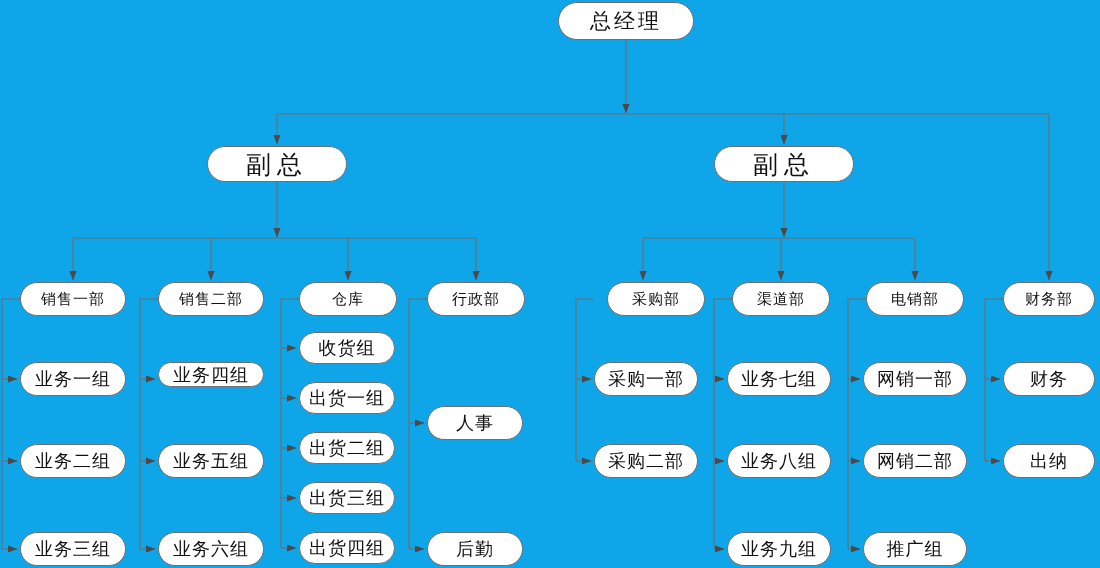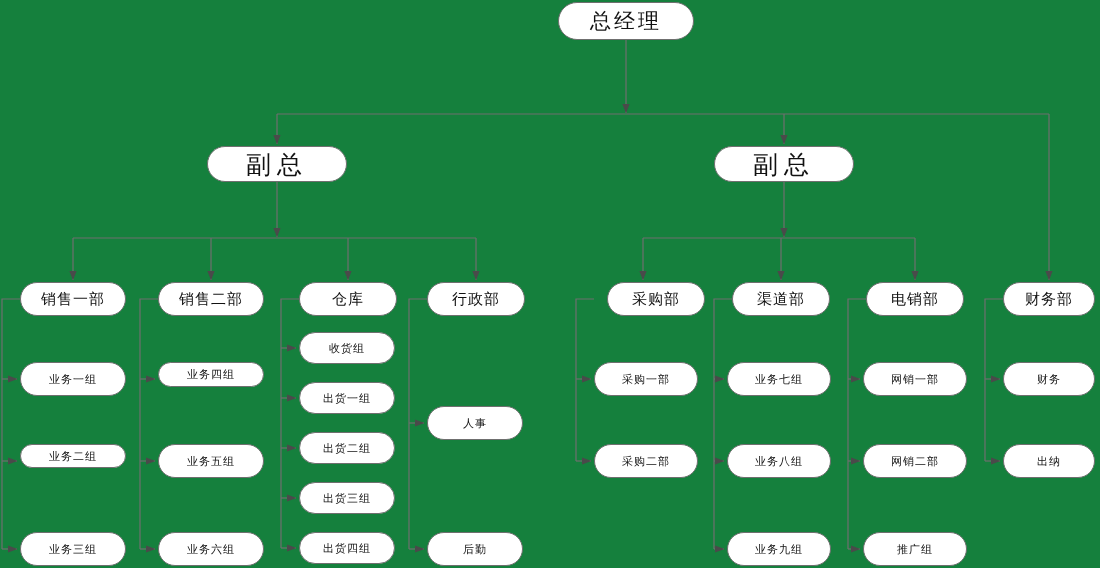--- a/index.html
+++ b/index.html
@@ -5,21 +5,21 @@
   html,body{margin:0;padding:0;background:#ffffff;}
   body{
     font-family:"DejaVu Sans","Liberation Sans",sans-serif;
     -webkit-font-smoothing:antialiased;
   }
   #chart{
     position:relative;
     width:1100px;
     height:568px;
     overflow:hidden;
-    background:#15803d;
+    background:#0ea5e9;
   }
   svg#wires{
     position:absolute;
     left:0;top:0;
     width:1100px;height:568px;
     pointer-events:none;
   }
   .node{
     position:absolute;
     box-sizing:border-box;
@@ -30,21 +30,21 @@
     align-items:center;
     justify-content:center;
     color:#111111;
     white-space:nowrap;
     letter-spacing:1px;
     z-index:2;
   }
   .node.lvl0{ font-size:21px; letter-spacing:3px; }
   .node.lvl1{ font-size:25px; letter-spacing:6px; }
   .node.lvl2{ font-size:15px; letter-spacing:1px; }
-  .node.lvl3{ font-size:11px; letter-spacing:1px;text-align:center; }
+  .node.lvl3{ font-size:18px; letter-spacing:1px;text-align:center; }
 </style>
 </head>
 <body>
 
 <div id="chart">
 
   <svg id="wires" viewBox="0 0 1100 568" preserveAspectRatio="none">
     <defs>
       <marker id="arw" markerWidth="9" markerHeight="9" refX="7.5" refY="3" orient="auto" markerUnits="strokeWidth">
         <path d="M0,0 L8,3 L0,6 z" fill="#4a4a4a"></path>
@@ -131,21 +131,21 @@
       </div>
       <div class="node lvl2" style="left: 866px; top: 282px; width: 98px; height: 34px;">
         <span>电销部</span>
       </div>
       <div class="node lvl2" style="left: 1003px; top: 282px; width: 92px; height: 34px;">
         <span>财务部</span>
       </div>
       <div class="node lvl3" style="left: 20px; top: 362px; width: 106px; height: 34px;">
         <span>业务一组</span>
       </div>
-      <div class="node lvl3" style="left: 20px; top: 444px; width: 106px; height: 24px;">
+      <div class="node lvl3" style="left: 20px; top: 444px; width: 106px; height: 34px;">
         <span>业务二组</span>
       </div>
       <div class="node lvl3" style="left: 20px; top: 532px; width: 106px; height: 34px;">
         <span>业务三组</span>
       </div>
       <div class="node lvl3" style="left: 158px; top: 362px; width: 106px; height: 25px;">
         <span>业务四组</span>
       </div>
       <div class="node lvl3" style="left: 158px; top: 444px; width: 106px; height: 34px;">
         <span>业务五组</span>

